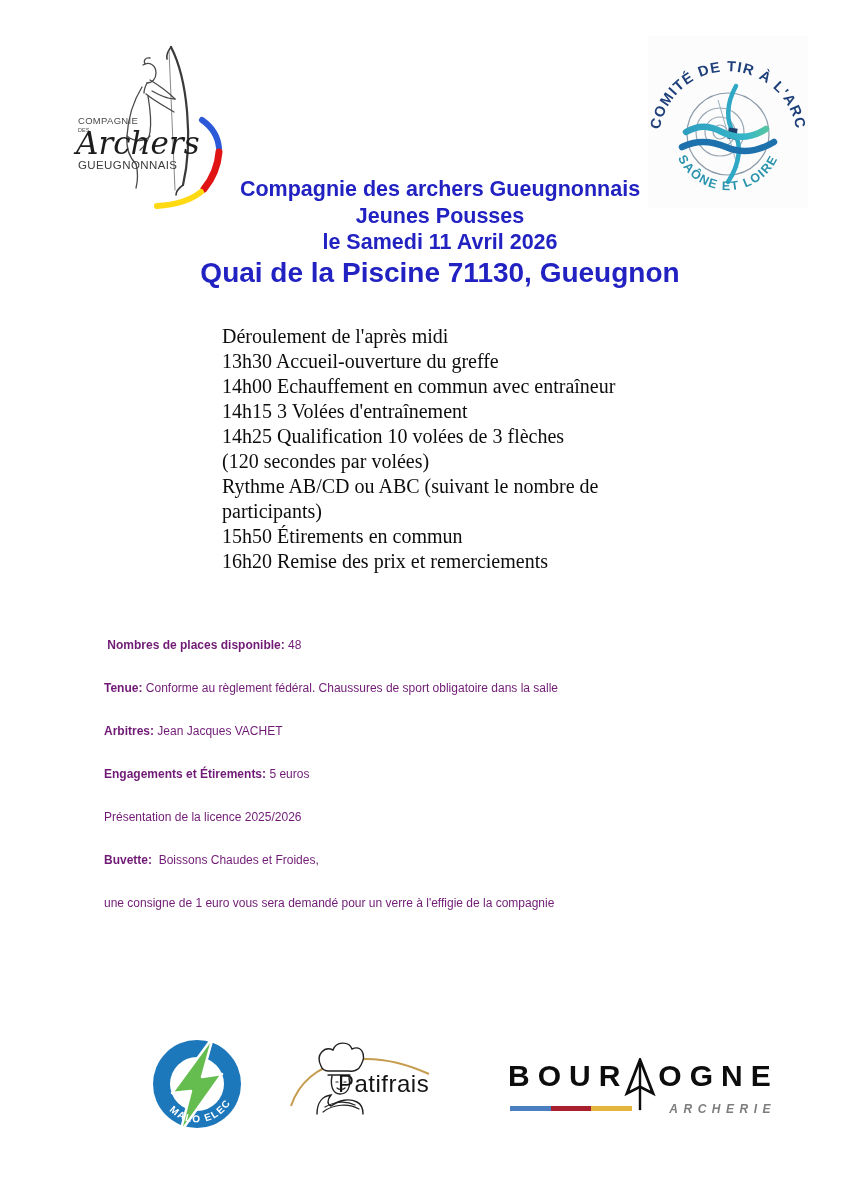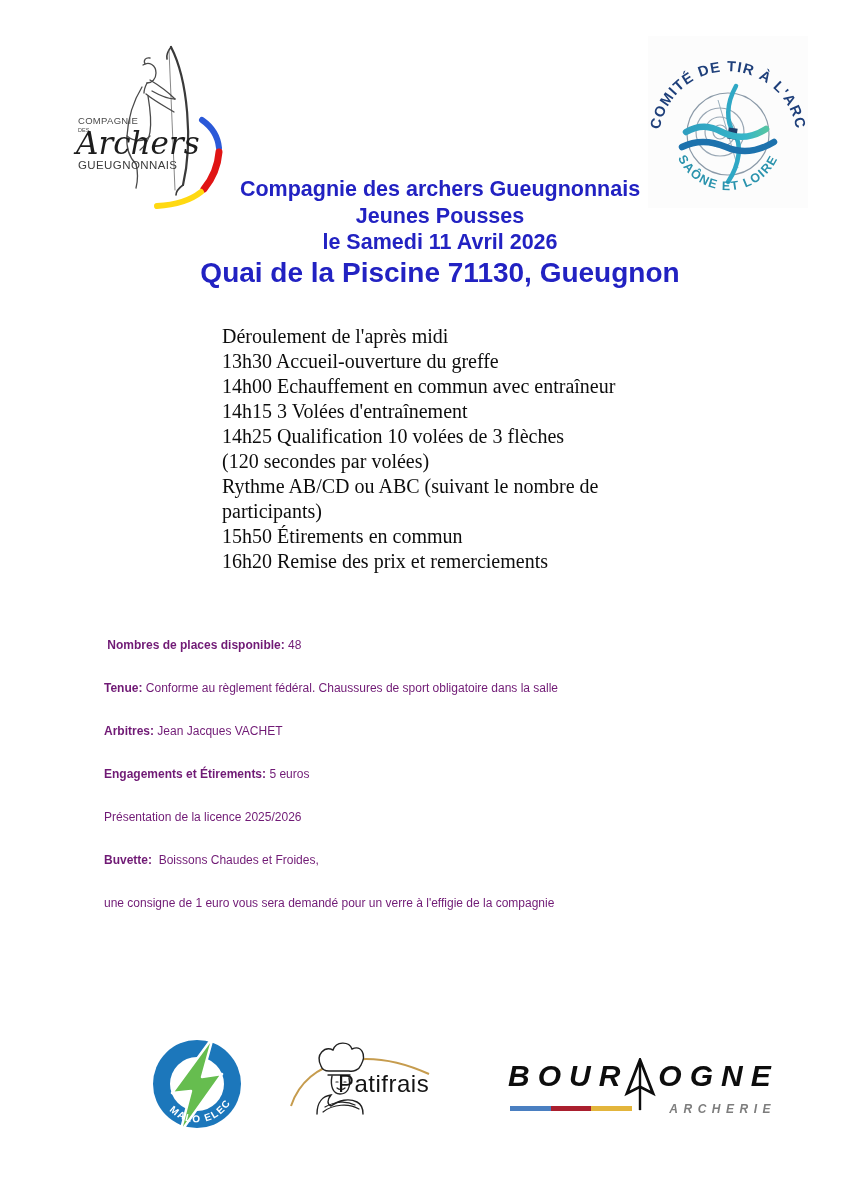--- a/index.html
+++ b/index.html
@@ -28,21 +28,21 @@
 
   
   .sponsor-malo{position:absolute;left:147px;top:1036px;width:100px;height:100px;}
   .sponsor-patifrais{position:absolute;left:287px;top:1040px;width:320px;height:80px;}
   .patifrais-art{position:absolute;left:0;top:0;width:150px;height:78px;overflow:visible;}
   .patifrais-word{position:absolute;left:51px;top:30px;font-size:24px;color:#141414;
                   letter-spacing:0.5px;font-weight:normal;}
 
   .sponsor-bourgogne{position:absolute;left:508px;top:1056px;width:272px;height:66px;}
   .bourgogne-word{position:absolute;left:0;top:0;display:flex;align-items:flex-start;
-                  font-size:30px;font-weight:bold;font-style:italic;color:#0d0d0d;
+                  font-size:30px;font-weight:bold;color:#0d0d0d;
                   letter-spacing:8px;line-height:40px;}
   .bourgogne-arrow{width:32px;height:54px;position:relative;top:2px;margin:0 2px 0 -4px;}
   .bourgogne-bar{position:absolute;left:2px;top:50px;width:122px;height:5px;display:flex;}
   .bourgogne-bar span{flex:1;height:100%;}
   .bourgogne-sub{position:absolute;right:4px;top:46px;font-size:12px;font-weight:bold;
                  font-style:italic;color:#7d7d7d;letter-spacing:5.5px;margin-left:8px;}
 </style>
 </head>
 <body>
 

